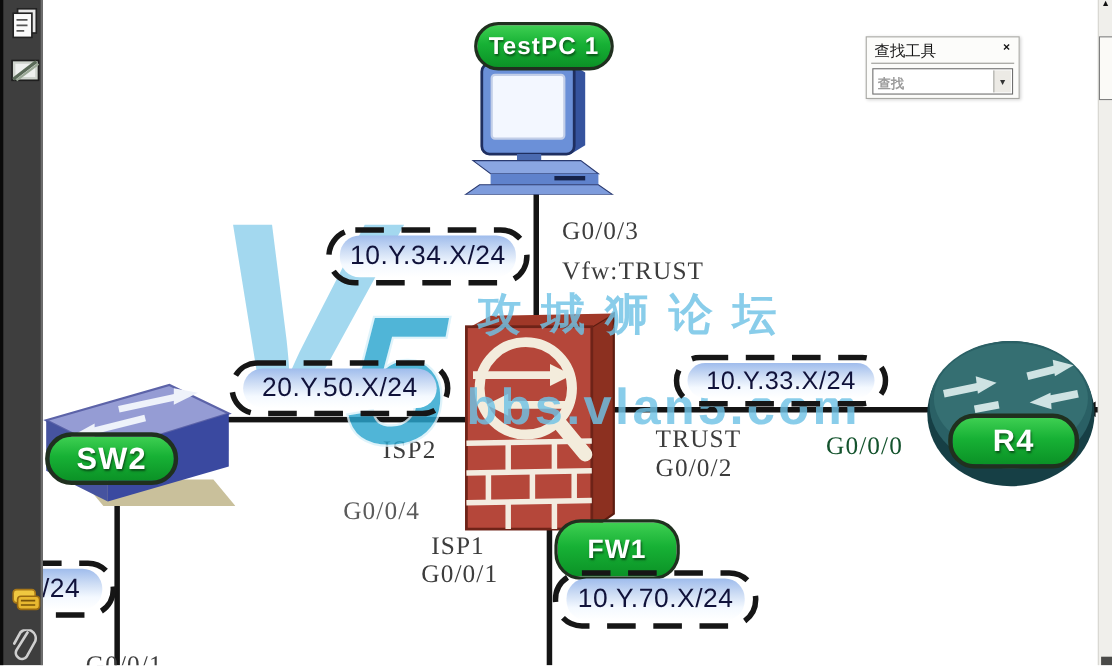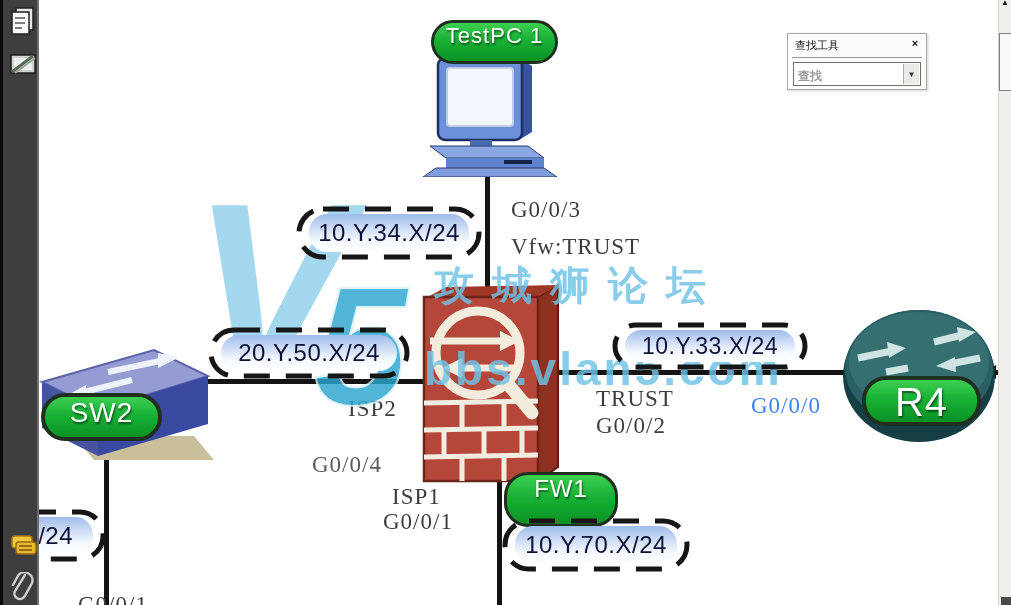--- a/index.html
+++ b/index.html
@@ -15,22 +15,22 @@
   
   .wire { position:absolute; background:#141414; z-index:2; }
   .arrow-left { position:absolute; width:0; height:0; z-index:2;
                 border-top:7px solid transparent; border-bottom:7px solid transparent;
                 border-right:13px solid #141414; }
 
   
   .device { position:absolute; z-index:3; }
 
   
-  .badge { position:absolute; z-index:5; display:flex; justify-content:center;
-           color:#fff; font-weight:normal; letter-spacing:1px;
+  .badge { position:absolute; z-index:5; display:flex; align-items:center; justify-content:center;
+           color:#fff; font-weight:bold; letter-spacing:1px;
            border:3px solid #20301f; border-radius:24px;
            background:linear-gradient(180deg,#3ecf52 0%, #17b135 45%, #0b9226 100%);
            text-shadow:1px 2px 2px rgba(0,0,0,.5); box-sizing:border-box; }
 
   
   .plabel { position:absolute; font-family:"Liberation Serif","DejaVu Serif",serif;
             font-size:23px; color:#3d3d3d; letter-spacing:1px; white-space:nowrap; z-index:4; }
 
   
   .bubble { position:absolute; z-index:8; }
@@ -47,21 +47,21 @@
           color:#8fd0ec; }
   .wm-5 { left:314px; top:262px; font-size:168px; line-height:1; font-weight:bold; font-style:italic;
           color:#2aa6cf; -webkit-text-stroke:2px #d9f1fa; }
   .wm-title { left:434px; top:258px; font-size:40px; font-weight:bold; color:#70c3e6; letter-spacing:18px; }
   .wm-url { left:424px; top:342px; font-size:46px; font-weight:bold; color:#70c3e6; letter-spacing:3px; }
 
   
   .find-dialog { position:absolute; left:787px; top:33px; width:140px; height:57px;
                  background:#fcfcfa; border:1px solid #a8a8a4; box-shadow:1px 1px 3px rgba(0,0,0,.18);
                  z-index:30; box-sizing:border-box; }
-  .fd-title { position:absolute; left:7px; top:4px; font-size:11px; color:#151515; }
+  .fd-title { position:absolute; left:7px; top:4px; font-size:14px; color:#151515; }
   .fd-close { position:absolute; right:5px; top:3px; font-size:11px; font-weight:bold; color:#111;
               width:12px; text-align:center; cursor:default; }
   .fd-sep { position:absolute; left:4px; right:4px; top:23px; border-top:1px solid #9a9a96; }
   .fd-combo { position:absolute; left:5px; top:28px; width:128px; height:24px; background:#ffffff;
               border:1px solid #6f6f6f; box-sizing:border-box; }
   .fd-input { position:absolute; left:0; top:0; width:108px; height:22px; border:none; outline:none;
               font-size:12px; padding:2px 0 0 4px; background:transparent; font-family:"Liberation Sans",sans-serif;font-weight:bold; }
   .fd-input::placeholder { color:#9c9c9c; }
   .fd-drop { position:absolute; right:1px; top:1px; width:15px; height:20px; background:#eceae5;
              border-left:1px solid #a8a8a4; display:flex; align-items:center; justify-content:center;
@@ -162,31 +162,31 @@
         <line x1="16" y1="52" x2="50" y2="45"></line>
         <line x1="92" y1="36" x2="120" y2="29"></line>
         <line x1="138" y1="52" x2="108" y2="58"></line>
         <line x1="44" y1="66" x2="66" y2="62"></line>
       </g>
       <polygon points="64,42 45,36 47,52" fill="#cfe3e3"></polygon>
       <polygon points="134,26 115,21 117,36" fill="#cfe3e3"></polygon>
       <polygon points="94,60 113,51 114,66" fill="#cfe3e3"></polygon>
     </svg>
   </div>
-  <div class="badge" style="left:862px; top:376px; width:119px; height:50px; font-size:40px; border-width:4px;">
+  <div class="badge" style="left:862px; top:376px; width:119px; height:50px; font-size:28px; border-width:4px;">
     <span>R4</span>
   </div>
 
   <div class="plabel" style="left:511px; top:197px;">G0/0/3</div>
   <div class="plabel" style="left:511px; top:234px;">Vfw:TRUST</div>
   <div class="plabel" style="left:348px; top:396px;">ISP2</div>
   <div class="plabel" style="left:312px; top:436px; color:#5a5a5a;margin-top:16px;">G0/0/4</div>
   <div class="plabel" style="left:596px; top:386px;">TRUST</div>
   <div class="plabel" style="left:596px; top:413px;">G0/0/2</div>
-  <div class="plabel" style="left:751px; top:393px; color:#3b82f6;">G0/0/0</div>
+  <div class="plabel" style="left:751px; top:393px; color:#14532d;">G0/0/0</div>
   <div class="plabel" style="left:392px; top:484px;">ISP1</div>
   <div class="plabel" style="left:383px; top:509px;">G0/0/1</div>
   <div class="plabel" style="left:78px; top:592px;">G0/0/1</div>
   <div class="right-partial">G</div>
 
   <div class="wm wm-v">V</div>
   <div class="wm wm-5">5</div>
   <div class="wm wm-title">攻城狮论坛</div>
   <div class="wm wm-url">bbs.vlan5.com</div>
 

